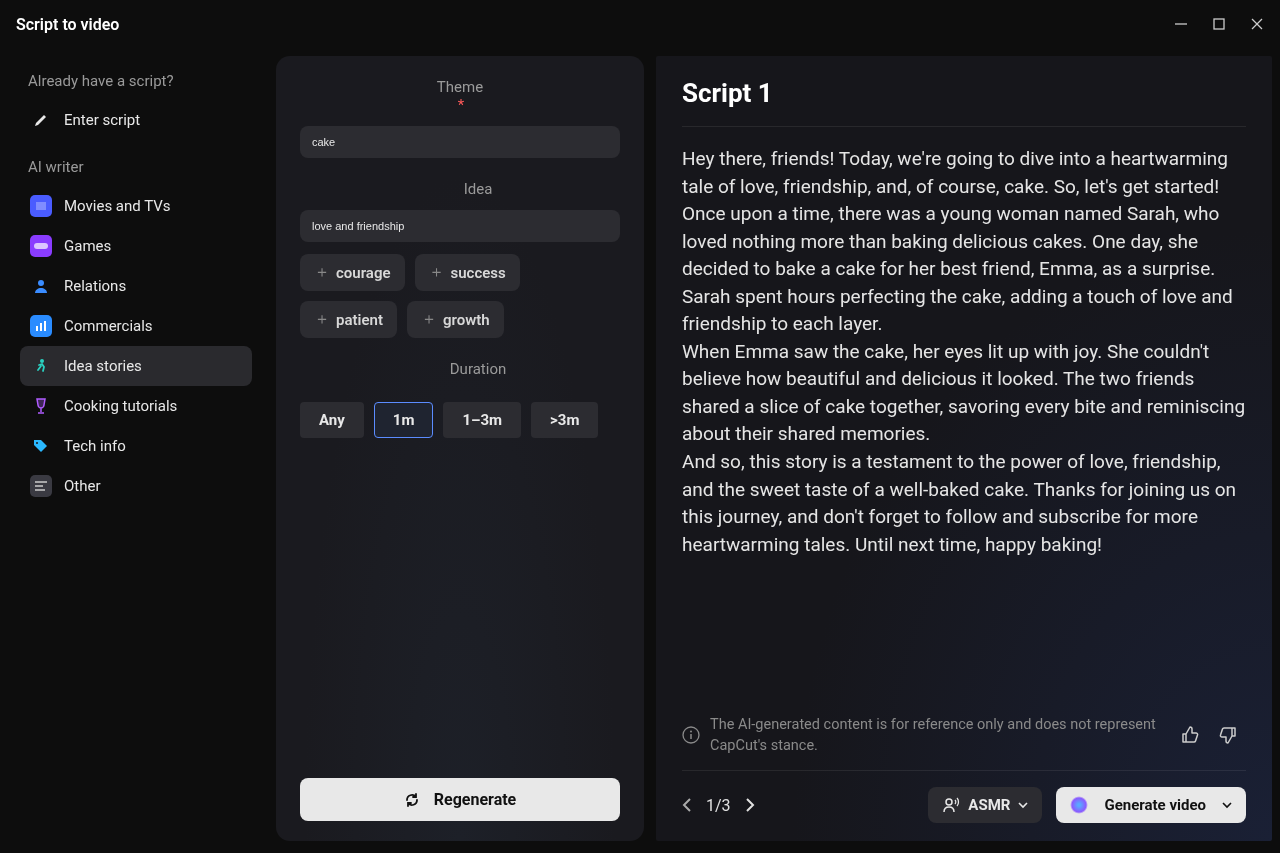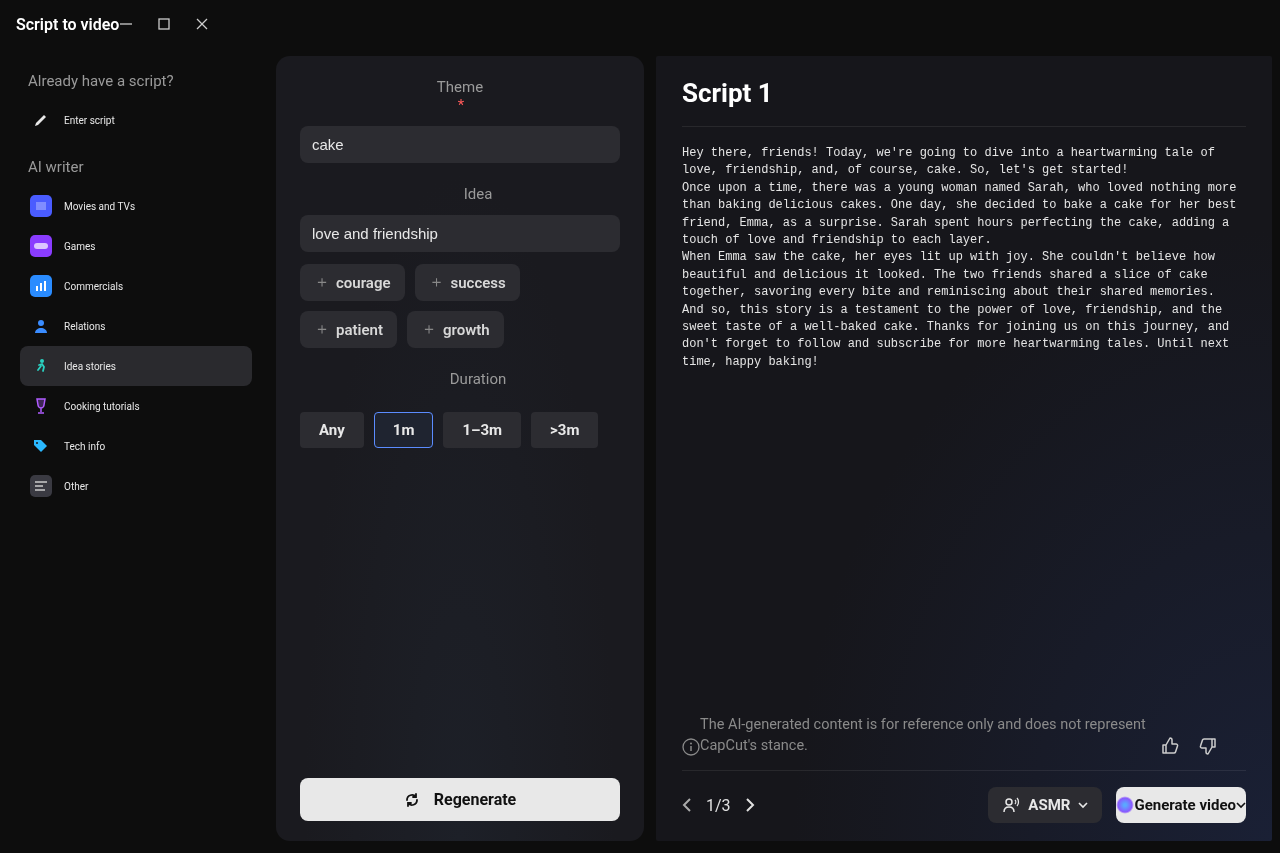--- a/index.html
+++ b/index.html
@@ -10,20 +10,21 @@
   width: 1280px;
   height: 853px;
   overflow: hidden;
   display: flex;
   flex-direction: column;
 }
 .titlebar {
   height: 48px;
   display: flex;
   align-items: center;
+  justify-content: space-between;
   padding: 0 16px;
 }
 .titlebar-title { font-size: 16px; font-weight: 600; color: #fff; }
 .window-controls { display: flex; gap: 24px; align-items: center; }
 .wc-btn { width: 14px; height: 14px; display: flex; align-items: center; justify-content: center; cursor: pointer; color: #ccc; }
 .main-wrap {
   flex: 1;
   display: flex;
   padding: 8px 8px 12px 8px;
   gap: 12px;
@@ -38,21 +39,21 @@
   font-size: 15px;
   padding: 8px 8px 10px 8px;
 }
 .sidebar-item {
   display: flex;
   align-items: center;
   gap: 12px;
   padding: 9px 10px;
   border-radius: 8px;
   cursor: pointer;
-  font-size: 10px;
+  font-size: 15px;
   color: #e8e8e8;
 }
 .sidebar-item.active { background: #2a2a2e; }
 .side-icon {
   width: 22px;
   height: 22px;
   border-radius: 5px;
   display: flex;
   align-items: center;
   justify-content: center;
@@ -76,21 +77,21 @@
   flex-direction: column;
 }
 .required-star { color: #ff5a5a; margin-left: 2px; }
 .text-input {
   width: 100%;
   background: #2c2c31;
   border: none;
   border-radius: 8px;
   padding: 10px 12px;
   color: #e8e8e8;
-  font-size: 15px;
+  font-size: 11px;
   outline: none;
 }
 .gap-16 { margin-top: 22px; margin-left: 36px; }
 .chip-row { display: flex; flex-wrap: wrap; gap: 10px; margin-top: 12px; }
 .chip {
   background: #2c2c31;
   border-radius: 8px;
   padding: 8px 14px;
   display: flex;
   align-items: center;
@@ -140,30 +141,30 @@
 .script-title {
   font-size: 26px;
   font-weight: 700;
   color: #fff;
   padding-bottom: 18px;
   border-bottom: 1px solid rgba(255,255,255,0.08);
 }
 .script-body {
   flex: 1;
   padding-top: 18px;
-  font-size: 12px;
+  font-size: 19px;
   line-height: 1.45;
   color: #e5e5e5;
   overflow-y: auto;
   white-space: pre-wrap;
-  font-family: Liberation Mono, monospace;
 }
 .disclaimer-row {
   display: flex;
-  align-items: flex-end;
+  align-items: center;
+  gap: 10px;
   padding: 14px 0;
   border-bottom: 1px solid rgba(255,255,255,0.08);
   color: #8a8a8a;
   font-size: 14.5px;
 }
 .disclaimer-text { flex: 1; line-height: 1.45; max-width: 460px; }
 .thumbs { display: flex; gap: 18px; align-items: center; }
 .thumb-btn { cursor: pointer; color: #ccc; }
 .bottom-row {
   display: flex;
@@ -183,24 +184,24 @@
   gap: 8px;
   cursor: pointer;
   font-weight: 700;
   font-size: 15px;
   color: #e8e8e8;
 }
 .gen-btn {
   background: #e8e8e8;
   color: #111;
   border-radius: 8px;
-  padding: 9px 0;
-  display: flex;
-  align-items: center;
-  gap: 0;
+  padding: 9px 14px;
+  display: flex;
+  align-items: center;
+  gap: 16px;
   cursor: pointer;
   font-weight: 700;
   font-size: 15px;
 }
 .sparkle {
   width: 18px; height: 18px; border-radius: 50%;
   background: radial-gradient(circle, #5aa8ff 10%, #8a5aff 55%, transparent 70%);
 }
 svg { display: block; }
 </style>
@@ -254,37 +255,37 @@
     </div>
     <div class="sidebar-item">
       <span class="side-icon" style="background:#8a3cff">
         <svg width="14" height="10" viewBox="0 0 14 10">
             <rect x="0" y="2" width="14" height="6" rx="3" fill="#fff" opacity="0.7"></rect>
           </svg>
       </span>
       <span>Games</span>
     </div>
     <div class="sidebar-item">
+      <span class="side-icon" style="color:#3a8cff">
+        <svg width="16" height="16" viewBox="0 0 16 16">
+            <circle cx="8" cy="5" r="3" fill="currentColor"></circle>
+            <path d="M2 15c0-3 3-5 6-5s6 2 6 5" fill="currentColor"></path>
+          </svg>
+      </span>
+      <span>Relations</span>
+    </div>
+    <div class="sidebar-item">
       <span class="side-icon" style="background:#2a8cff">
         <svg width="12" height="12" viewBox="0 0 12 12">
             <rect x="1" y="6" width="2" height="5" fill="#fff"></rect>
             <rect x="5" y="3" width="2" height="8" fill="#fff"></rect>
             <rect x="9" y="1" width="2" height="10" fill="#fff"></rect>
           </svg>
       </span>
       <span>Commercials</span>
-    </div>
-    <div class="sidebar-item">
-      <span class="side-icon" style="color:#3a8cff">
-        <svg width="16" height="16" viewBox="0 0 16 16">
-            <circle cx="8" cy="5" r="3" fill="currentColor"></circle>
-            <path d="M2 15c0-3 3-5 6-5s6 2 6 5" fill="currentColor"></path>
-          </svg>
-      </span>
-      <span>Relations</span>
     </div>
     <div class="sidebar-item active">
       <span class="side-icon" style="color:#2ad0c0">
         <svg width="16" height="16" viewBox="0 0 16 16">
             <circle cx="9" cy="3" r="2" fill="currentColor"></circle>
             <path d="M6 7l3-1 2 3-1 4M8 8l-3 4" stroke="currentColor" stroke-width="1.8" fill="none" stroke-linecap="round"></path>
           </svg>
       </span>
       <span>Idea stories</span>
     </div>

